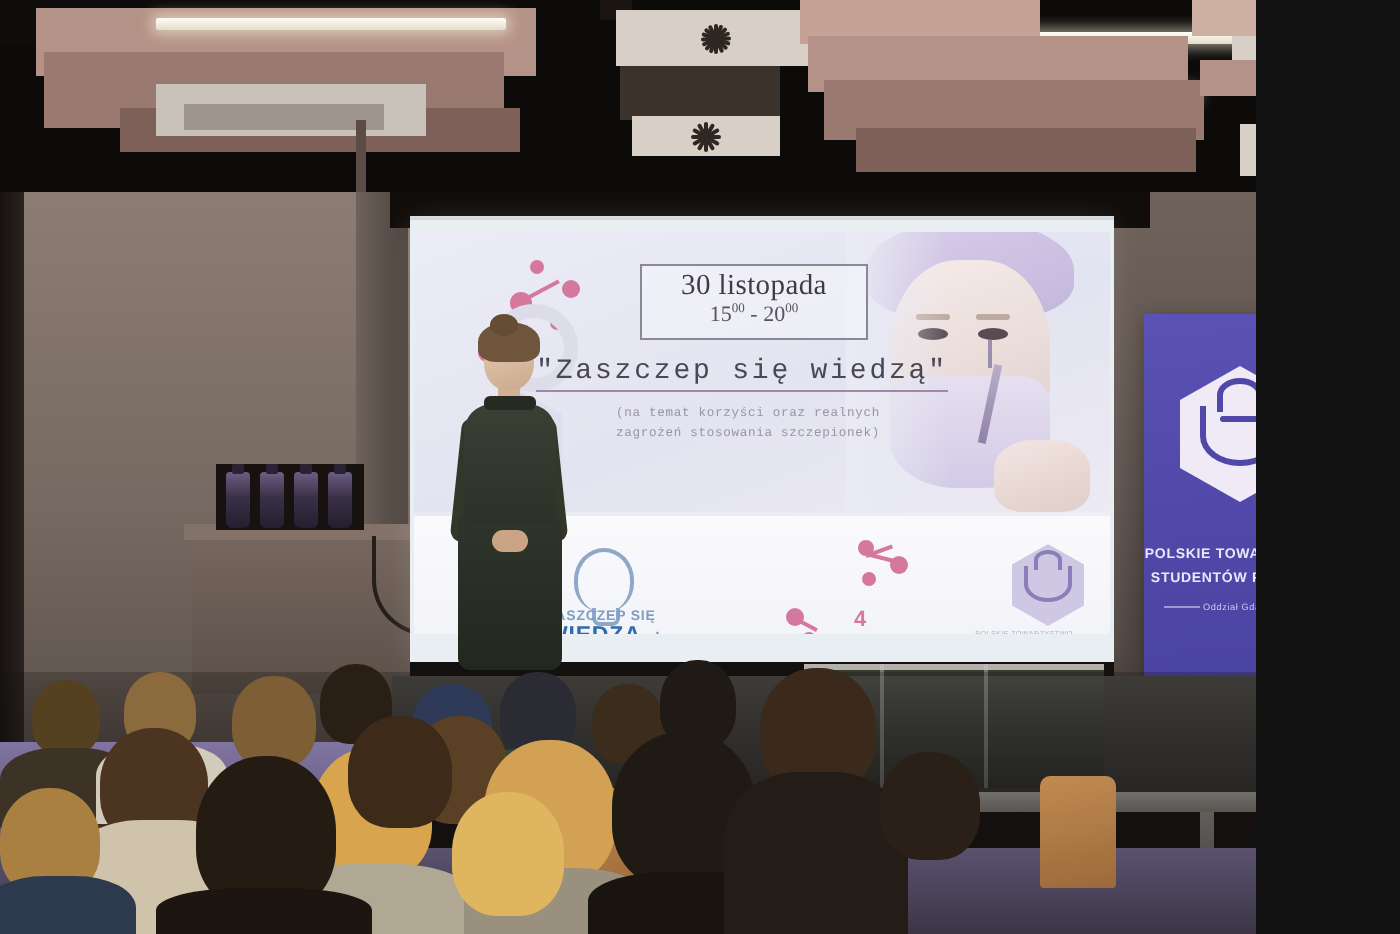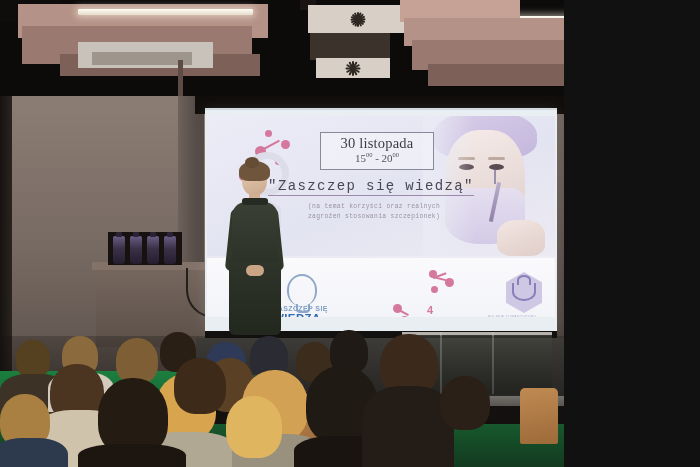--- a/index.html
+++ b/index.html
@@ -1,23 +1,23 @@
 <!DOCTYPE html>
 <html><head>
 <meta charset="utf-8">
 <title>Lecture Hall Presentation Photo</title>
 <style>
   html,body{margin:0;padding:0;background:#111;}
   body{font-family:"Liberation Sans",sans-serif;}
 
   #scene{
     position:relative;
-    width:564px;height:467px;
+    width:628px;height:467px;
     overflow:hidden;
-    background:#22c55e;
+    background:#c4b5fd;
   }
 
   
   .ceiling{
     position:absolute;left:0;top:0;width:700px;height:100px;
     background:#0d0b0a;
     overflow:hidden;
   }
   .cpanel{position:absolute;background:#b59287;}
   .cpanel.dark{background:#9a7a70;}

